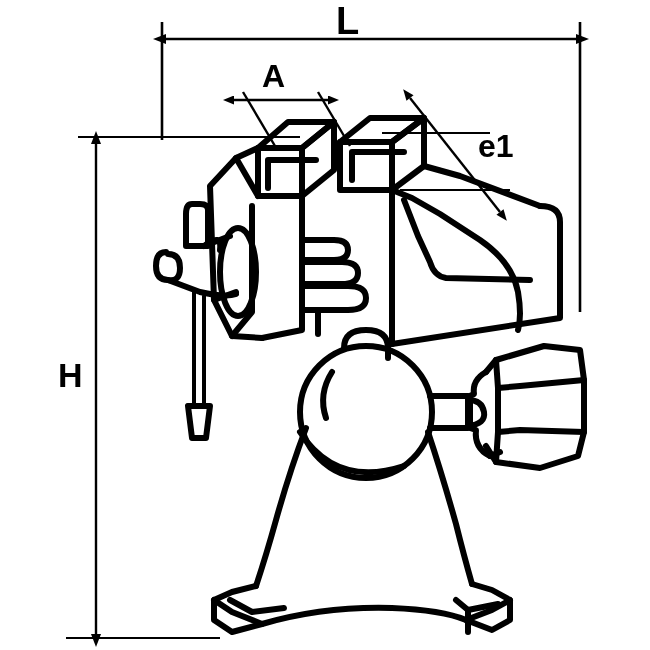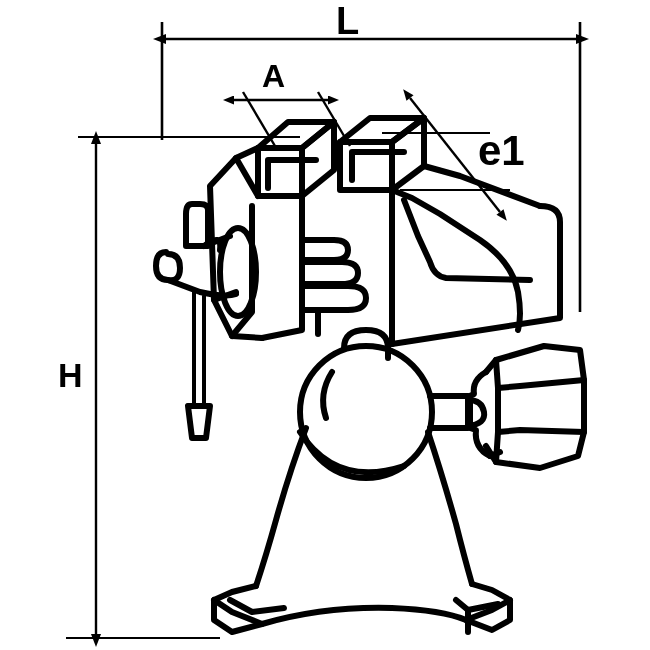--- a/index.html
+++ b/index.html
@@ -41,21 +41,21 @@
     font-size: 38px;
   }
   #label-A {
     left: 262px;
     top: 60px;
     font-size: 32px;
   }
   #label-e1 {
     left: 478px;
     top: 130px;
-    font-size: 42px;
+    font-size: 32px;
   }
   #label-H {
     left: 58px;
     top: 358px;
     font-size: 34px;
   }
 </style>
 </head>
 <body>
 

